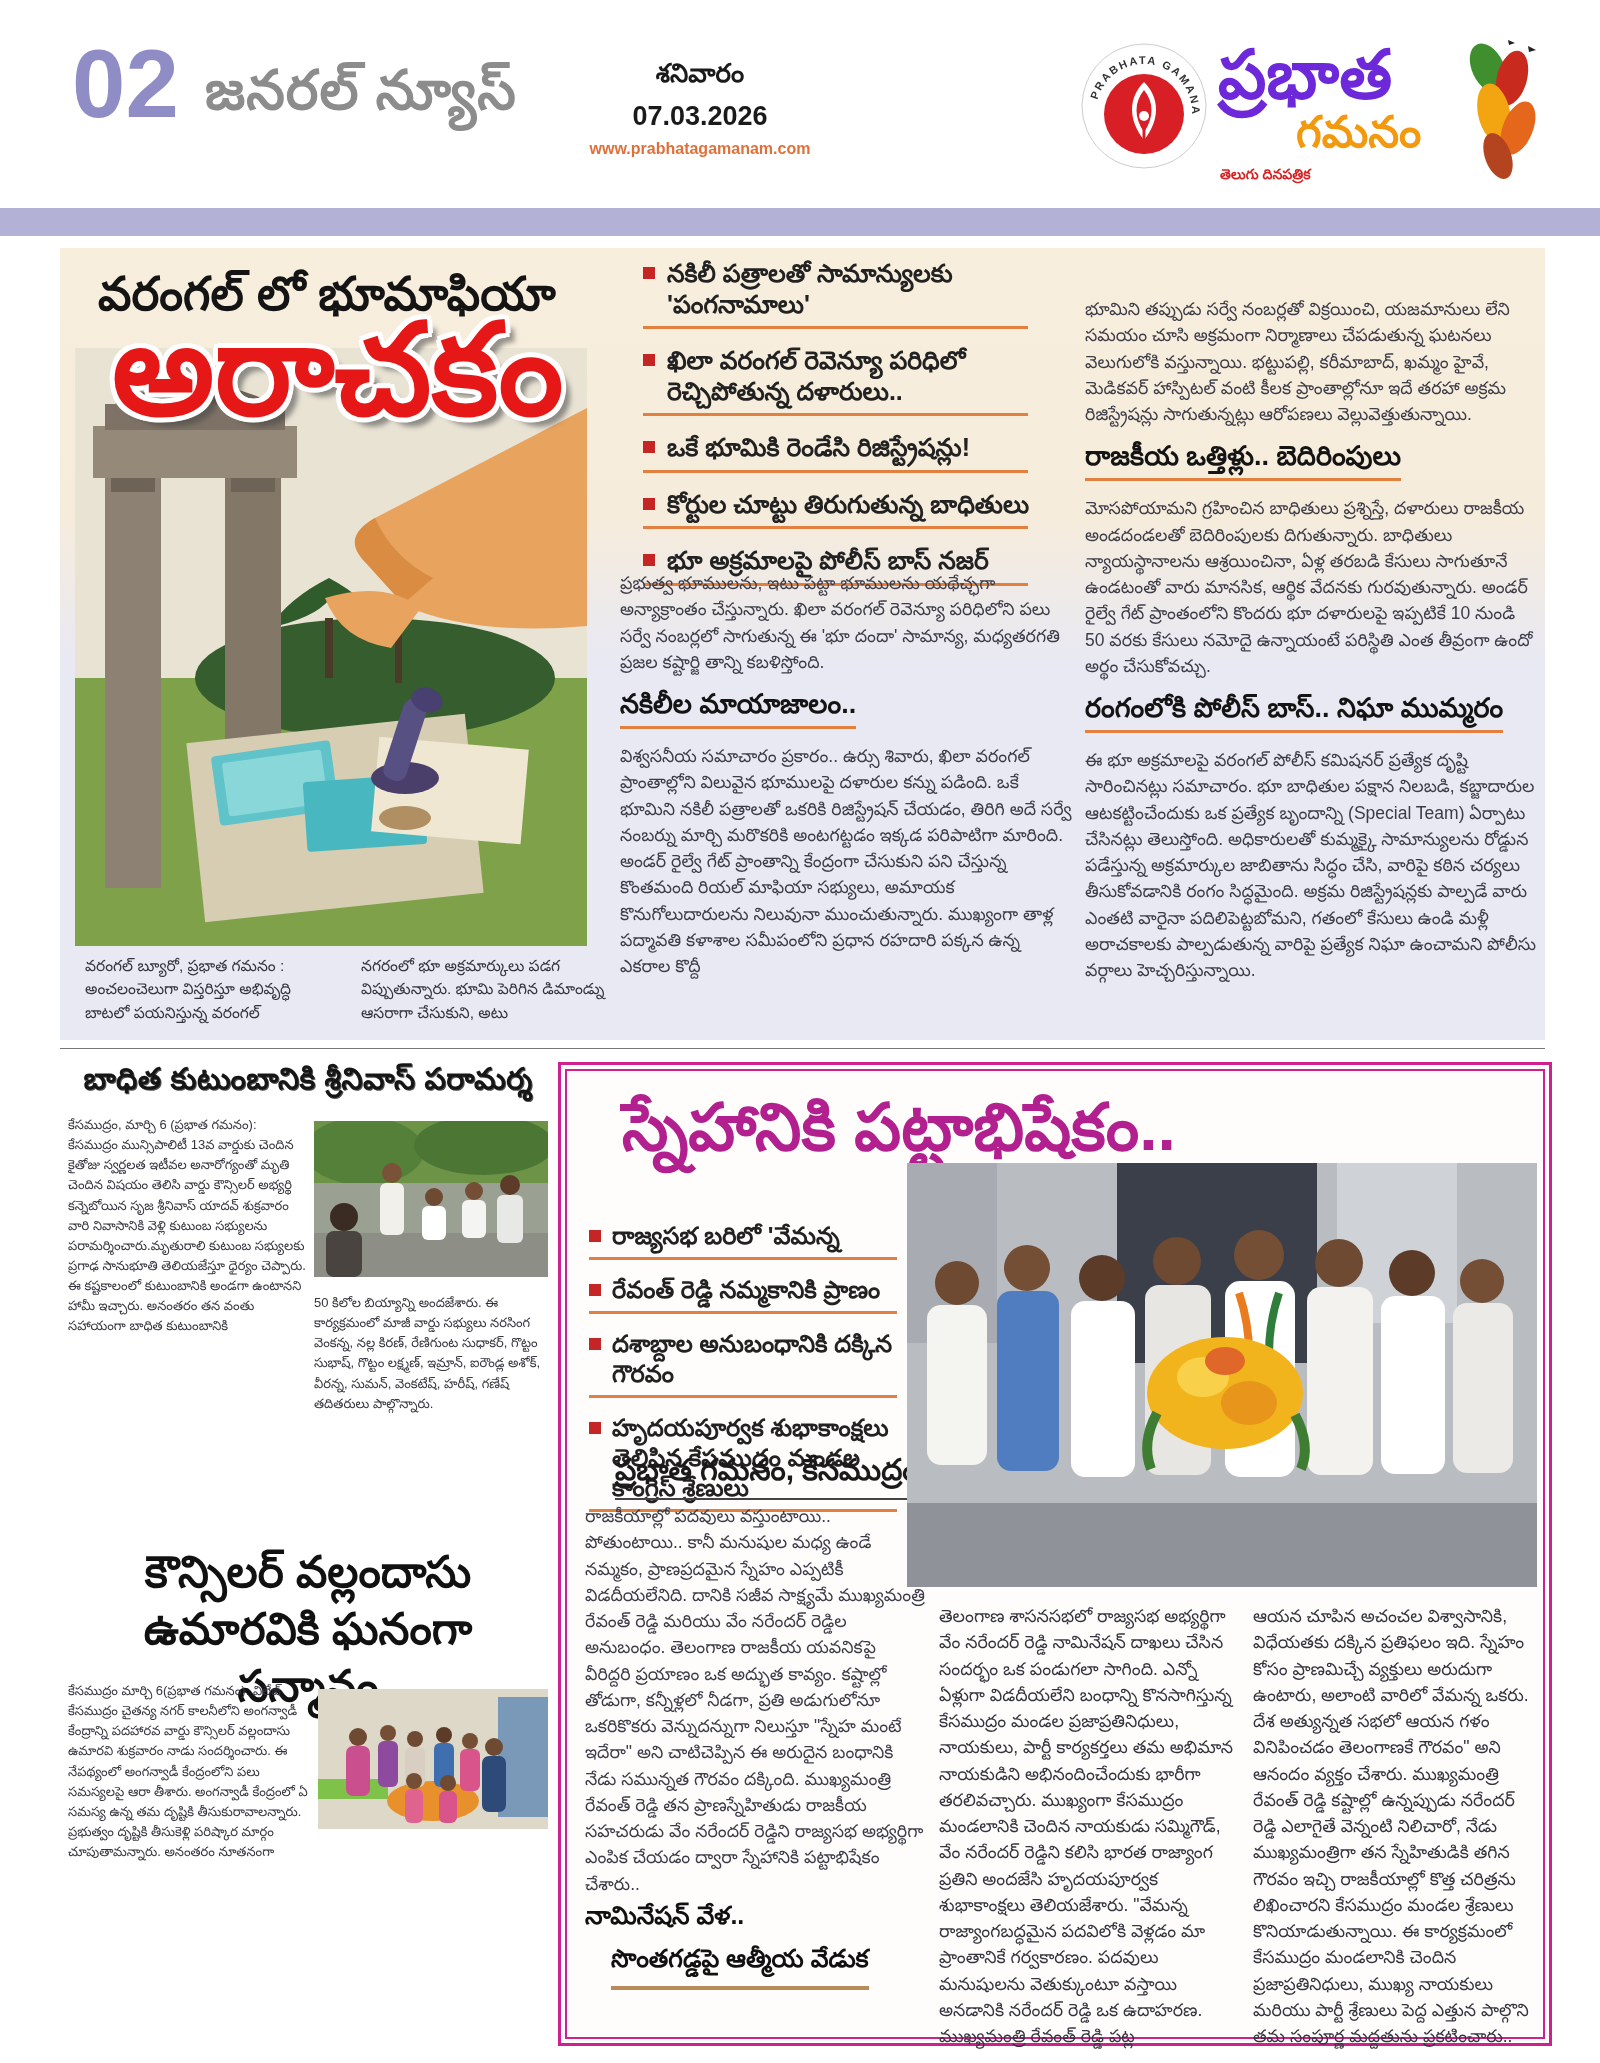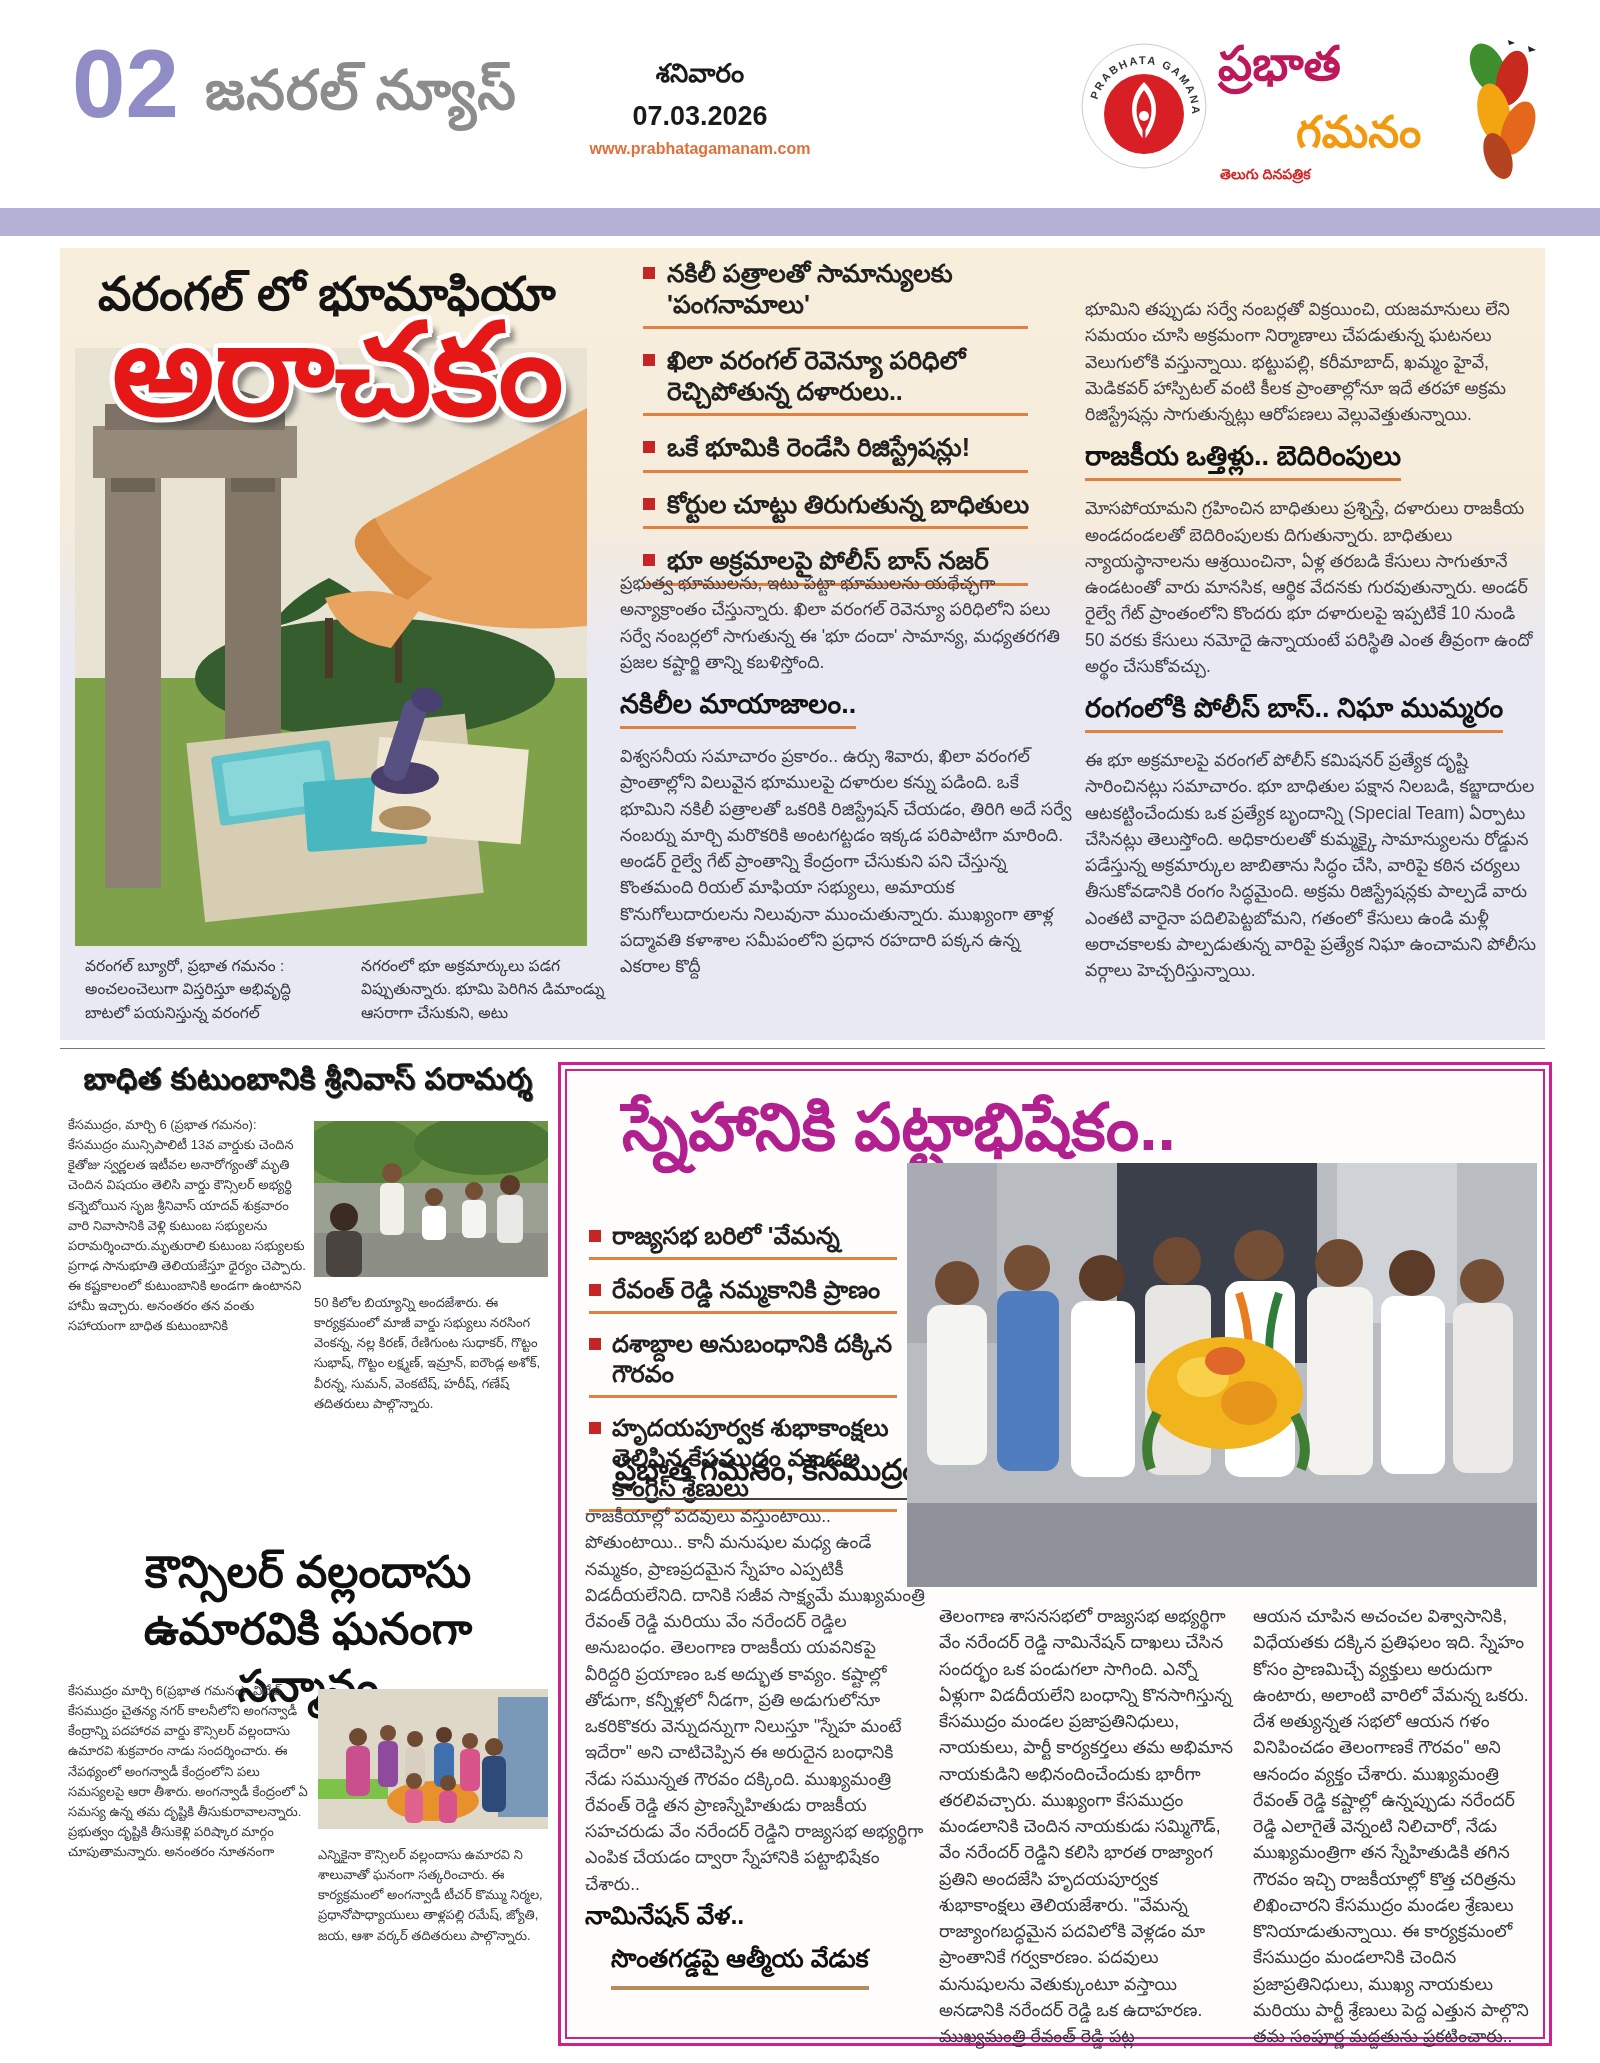--- a/index.html
+++ b/index.html
@@ -7,21 +7,21 @@
         font-family:"Liberation Sans","DejaVu Sans",sans-serif;color:#222;}
   
   .page-number{position:absolute;left:72px;top:36px;font-size:96px;font-weight:900;color:#8f8cc6;line-height:1;}
   .section-title{position:absolute;left:205px;top:58px;font-size:55px;font-weight:900;color:#8c8c8c;letter-spacing:1px;}
   .header-center{position:absolute;left:560px;top:58px;width:280px;text-align:center;}
   .header-day{font-size:26px;font-weight:800;color:#1a1a1a;}
   .header-date{font-size:27px;font-weight:800;color:#1a1a1a;margin-top:6px;}
   .header-site{font-size:16px;font-weight:700;color:#e0703a;margin-top:8px;text-align:center;}
   .logo{position:absolute;left:1080px;top:38px;width:460px;height:160px;}
   .logo-emblem{position:absolute;left:0;top:4px;width:128px;height:128px;}
-  .logo-name1{position:absolute;left:138px;top:2px;font-size:48px;font-weight:900;color:#be185d;line-height:1;}
+  .logo-name1{position:absolute;left:138px;top:2px;font-size:68px;font-weight:900;color:#6d28d9;line-height:1;}
   .logo-name2{position:absolute;left:216px;top:72px;font-size:44px;font-weight:900;color:#f2990f;line-height:1;}
   .logo-tagline{position:absolute;left:140px;top:128px;font-size:14px;font-weight:700;color:#d42222;}
   .logo-leaf{position:absolute;left:388px;top:0px;width:72px;height:150px;}
   .purple-bar{position:absolute;left:0;top:208px;width:1600px;height:28px;background:#b3b1d6;}
   
   .lead-panel{position:absolute;left:60px;top:248px;width:1485px;height:792px;
       background:linear-gradient(180deg,#f8eedc 0%,#f6ecdc 34%,#e9e9f3 52%,#e9e9f3 100%);}
   .lead-kicker{position:absolute;left:38px;top:18px;font-size:47px;font-weight:900;color:#141414;}
   .lead-headline{position:absolute;left:52px;top:58px;font-size:128px;font-weight:900;color:#e61717;line-height:1;
       text-shadow:-4px -4px 0 #fff,4px -4px 0 #fff,-4px 4px 0 #fff,4px 4px 0 #fff,-5px 0 0 #fff,5px 0 0 #fff,
@@ -237,21 +237,20 @@
           <rect x="116" y="54" width="20" height="44" rx="6" fill="#3f6fae"></rect>
         <circle cx="152" cy="52" r="8" fill="#744e35"></circle>
           <rect x="142" y="60" width="20" height="42" rx="6" fill="#d8548a"></rect>
         <circle cx="176" cy="58" r="9" fill="#6e4a32"></circle>
           <rect x="164" y="67" width="24" height="56" rx="7" fill="#2d4a78"></rect>
         <circle cx="96" cy="92" r="8" fill="#744e35"></circle>
           <rect x="87" y="100" width="18" height="34" rx="6" fill="#e0628e"></rect>
         <circle cx="130" cy="94" r="8" fill="#6e4a32"></circle>
           <rect x="121" y="102" width="18" height="32" rx="6" fill="#d8548a"></rect>
       </svg>
-      <div class="bl-col s2-col2">ఎన్నికైనా కౌన్సిలర్ వల్లందాసు ఉమారవి ని శాలువాతో ఘనంగా సత్కరించారు. ఈ కార్యక్రమంలో అంగన్వాడీ టీచర్ కొమ్ము నిర్మల, ప్రధానోపాధ్యాయులు తాళ్లపల్లి రమేష్, జ్యోతి, జయ, ఆశా వర్కర్ తదితరులు పాల్గొన్నారు.</div>
     </div>
   </section>
 
   <section class="feature">
     <div class="feature-inner">
       <div class="feat-head">స్నేహానికి పట్టాభిషేకం..</div>
 
       <ul class="feat-bullets">
         <li>
             <span class="sq"></span>

